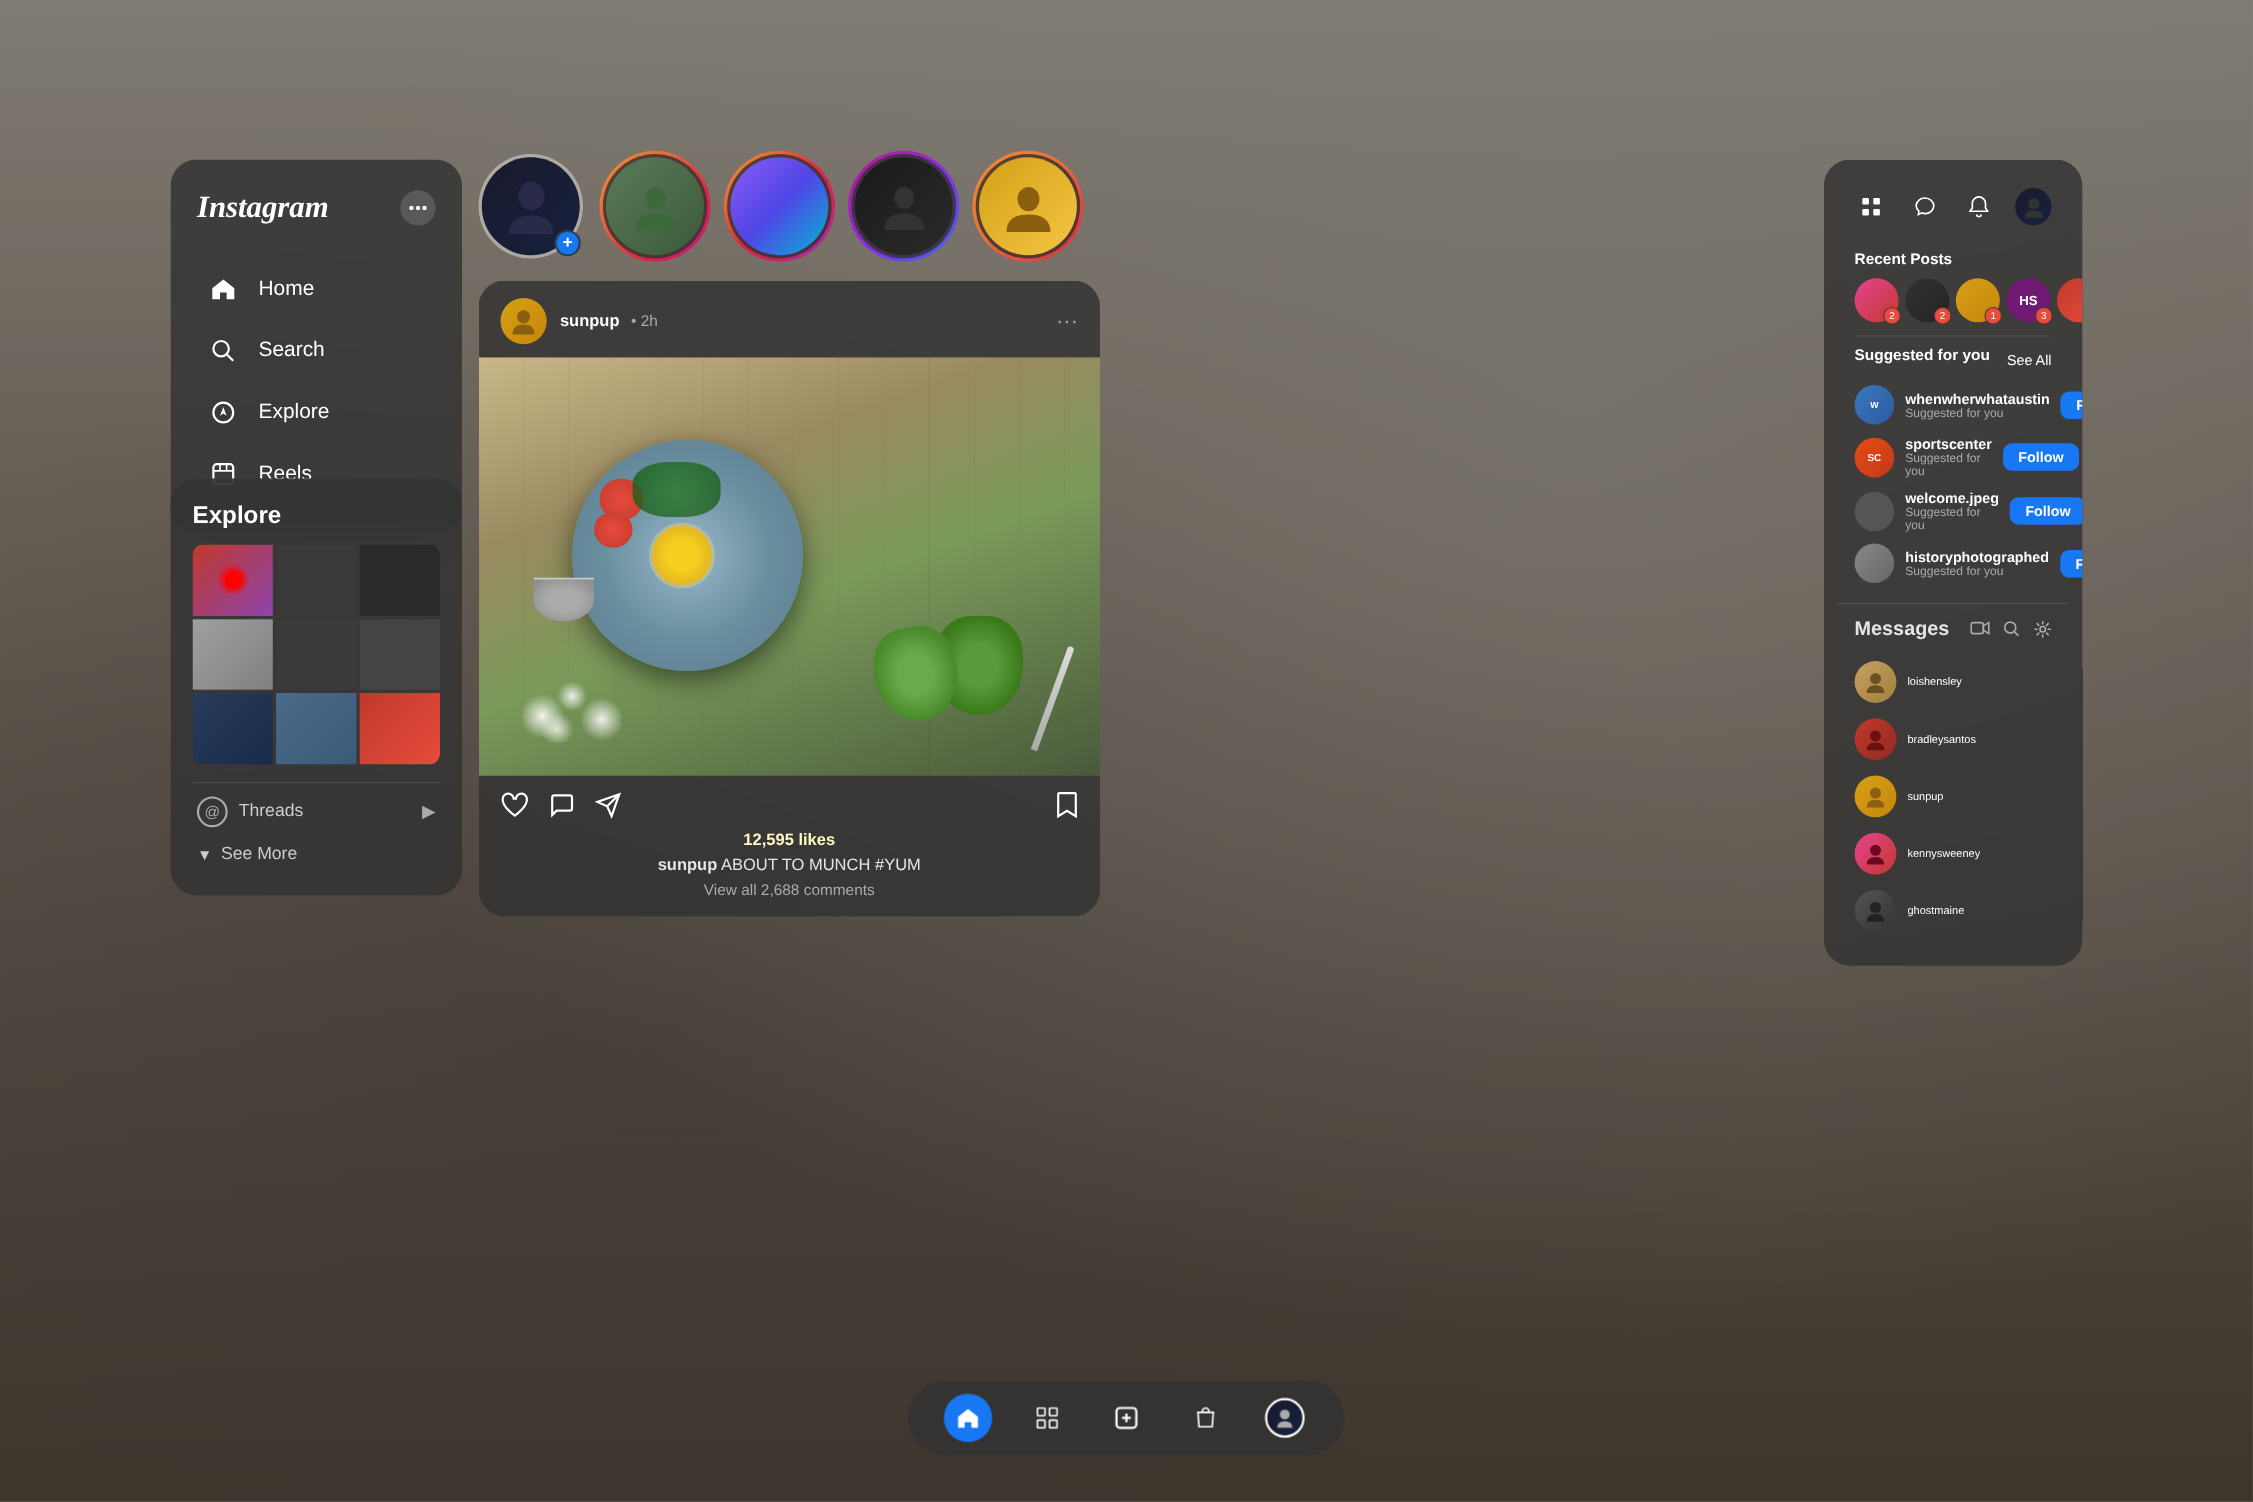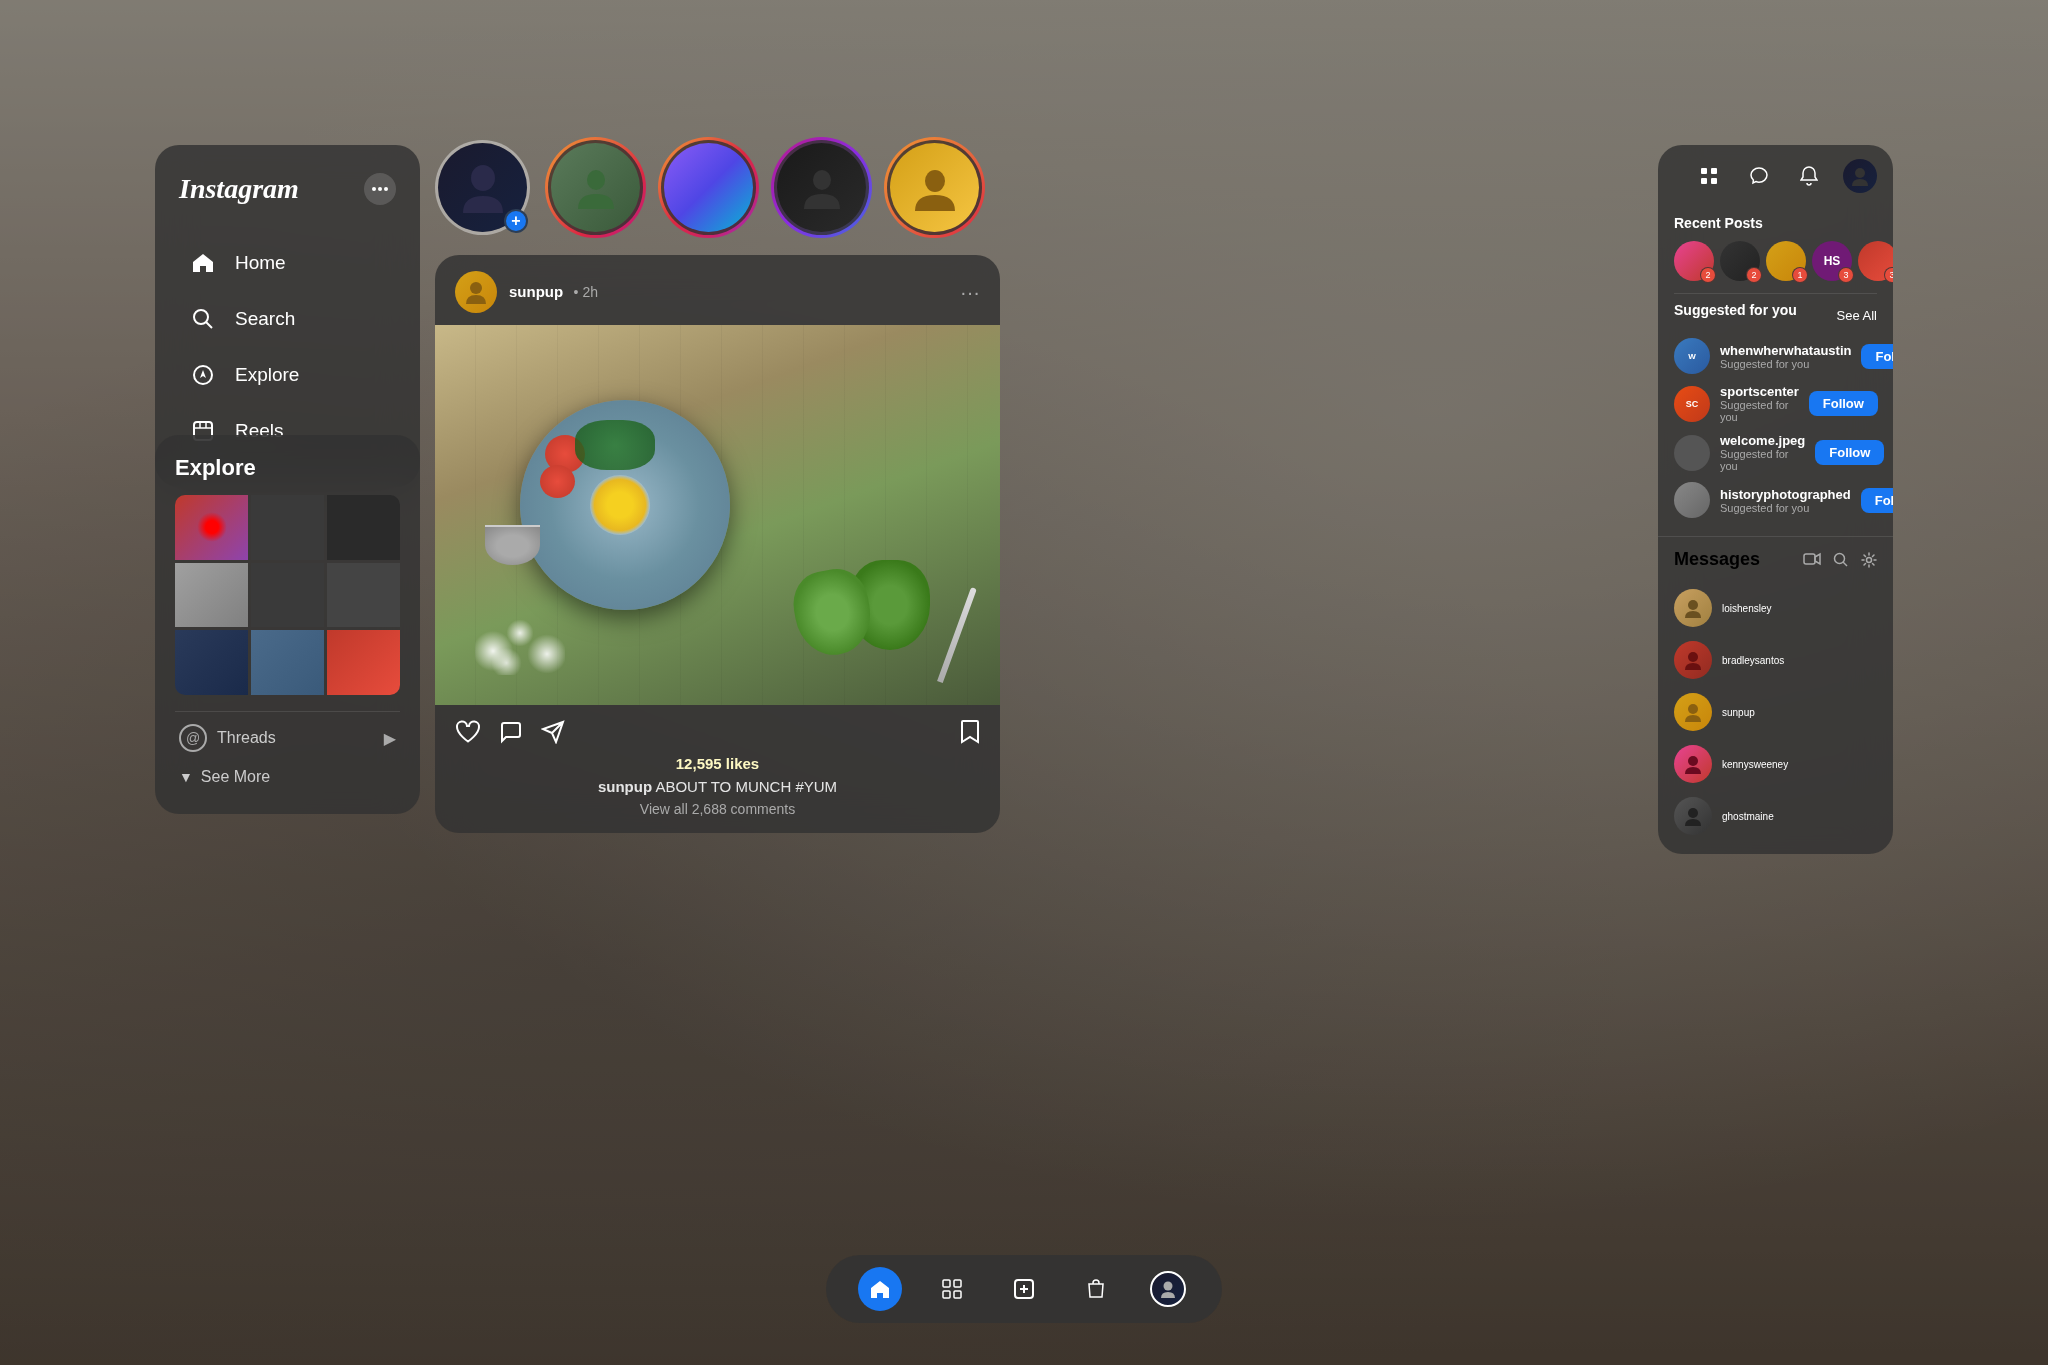--- a/index.html
+++ b/index.html
@@ -324,21 +324,21 @@
       padding: 0 20px 16px;
       color: #aaa;
       cursor: pointer;
     }
 
     
     .right-panel {
       right: 155px;
       top: 145px;
       width: 235px;
-      padding: 0;
+      padding: 12px;
       overflow: hidden;
       margin-left: 40px;
     }
 
     .right-top-bar {
       display: flex;
       align-items: center;
       justify-content: flex-end;
       gap: 18px;
       padding: 14px 16px;
@@ -489,21 +489,21 @@
     .messages-header {
       display: flex;
       align-items: center;
       justify-content: space-between;
       margin-bottom: 12px;
     }
 
     .messages-title {
       font-size: 18px;
       font-weight: 700;
-      color: #000000;
+      color: #e5e5e5;
       text-align: center;
     }
 
     .msg-icons {
       display: flex;
       gap: 12px;
     }
 
     .msg-icon {
       color: #aaa;

